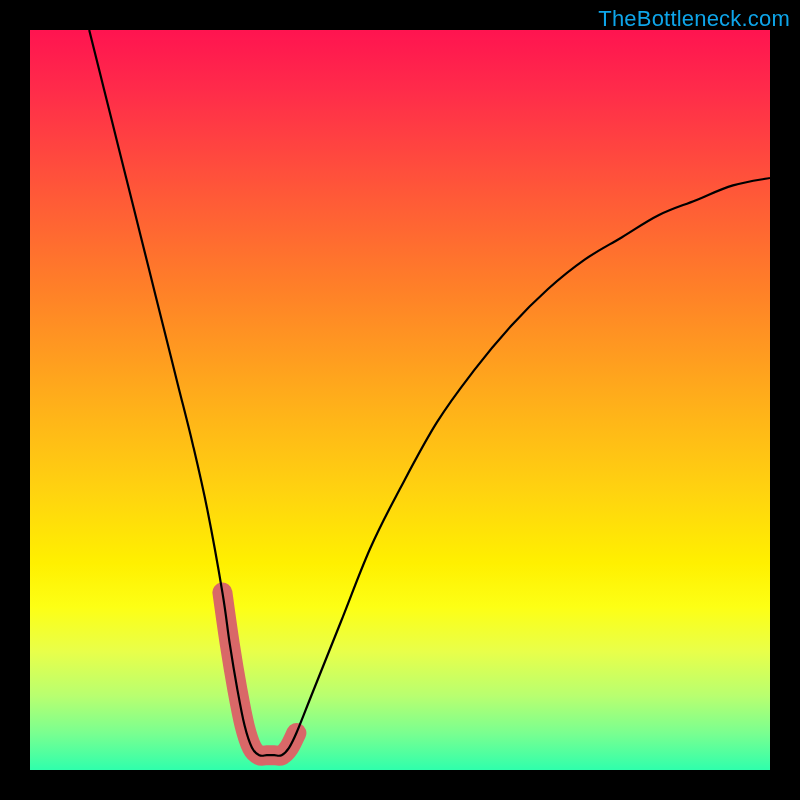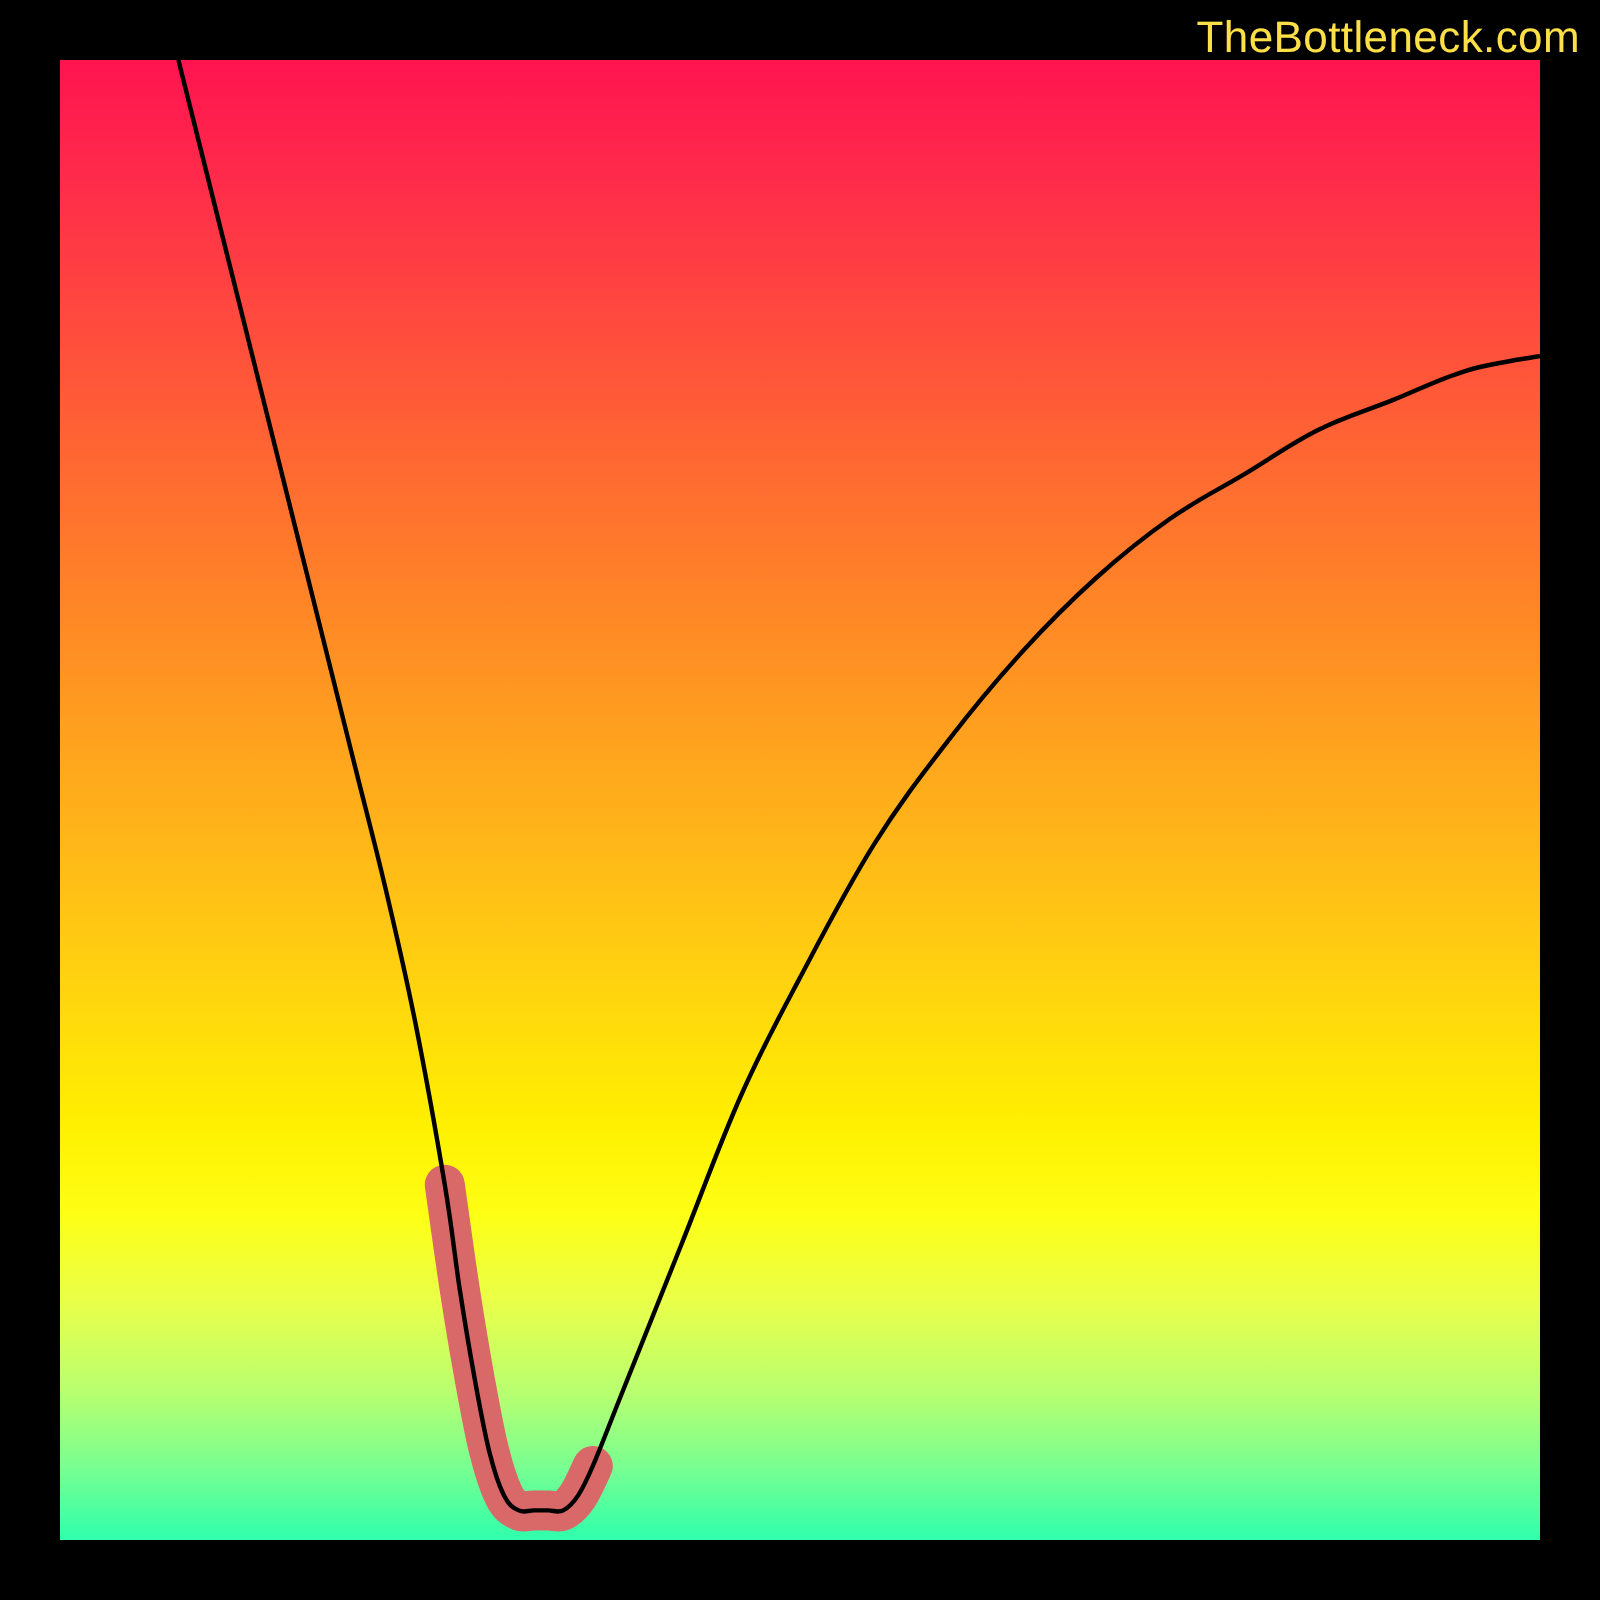--- a/index.html
+++ b/index.html
@@ -29,21 +29,21 @@
       #e8ff4a 84%,
       #b8ff70 90%,
       #7aff90 95%,
       #2fffac 100%
     );
   }
   .watermark {
     position: absolute;
     top: 6px;
     right: 10px;
-    color: #fde047;
+    color: #0ea5e9;
     font-size: 22px;
     font-weight: 500;
     letter-spacing: 0.2px;
     z-index: 10;
   }
   svg.curve {
     position: absolute;
     left: 0;
     top: 0;
     width: 740px;

